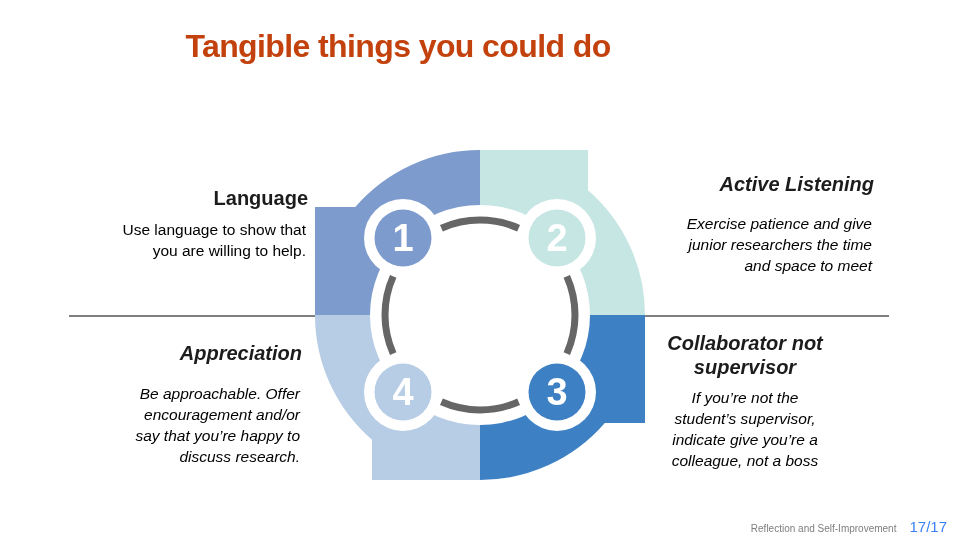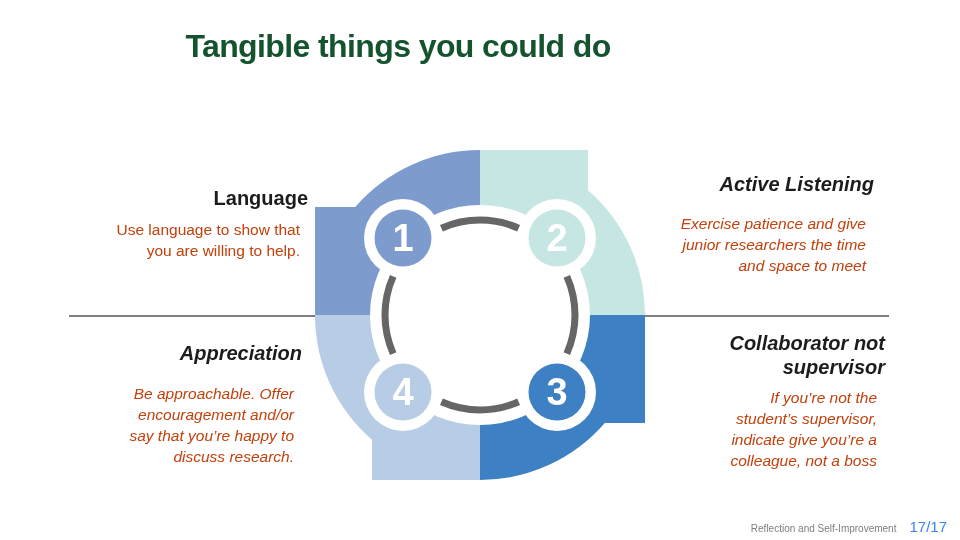--- a/index.html
+++ b/index.html
@@ -2,50 +2,50 @@
 <html><head>
 <meta charset="utf-8">
 <style>
   html,body{margin:0;padding:0;background:#e8e8e8;}
   .slide{
     position:relative;width:960px;height:540px;background:#ffffff;
     font-family:"Liberation Sans",sans-serif;overflow:hidden;margin:0 auto;
   }
   .title{
     position:absolute;top:28px;left:0;width:796px;text-align:center;
-    font-size:32px;font-weight:700;letter-spacing:-0.6px;color:#14532d;margin:0;
+    font-size:32px;font-weight:700;letter-spacing:-0.6px;color:#c2410c;margin:0;
   }
   .midline{
     position:absolute;left:69px;top:315px;width:820px;height:2px;
     background:#7f7f7f;z-index:0;
   }
   .diagram{
     position:absolute;left:280px;top:115px;width:400px;height:400px;z-index:1;
   }
   .diagram text{
     font-family:"Liberation Sans",sans-serif;font-weight:700;font-size:38px;
     text-anchor:middle;
   }
   .tblock{position:absolute;z-index:2;}
   .tblock h2{
     margin:0;font-size:20px;font-weight:700;color:#1c1c1c;line-height:24px;
     white-space:pre-line;
   }
   .tblock p{
-    margin:8px;font-size:15.5px;color:#c2410c;line-height:21px;white-space:pre-line;
+    margin:2px;font-size:15.5px;color:#000000;line-height:21px;white-space:pre-line;
   }
   .t-left{text-align:right;}
   .t-right{text-align:right;font-style:italic;}
   .b-language{left:78px;top:186px;width:230px;}
   .b-language p{margin-top:9px;}
   .b-listening{right:86px;top:172px;width:270px;}
   .b-listening p{margin-top:17px;}
   .b-appreciation{left:72px;top:341px;width:230px;font-style:italic;}
   .b-appreciation p{margin-top:18px;}
-  .b-collaborator{right:75px;top:331px;width:250px;}
+  .b-collaborator{right:90px;top:331px;width:250px;text-align:center;}
   .b-collaborator p{margin-top:8px;}
   .footer{
     position:absolute;right:13px;bottom:5px;z-index:2;
     display:flex;align-items:baseline;gap:13px;
   }
   .footer .flabel{font-size:10px;color:#7e7e7e;}
   .footer .fpage{font-size:15px;color:#3b82f6;}
 </style>
 </head>
 <body>

